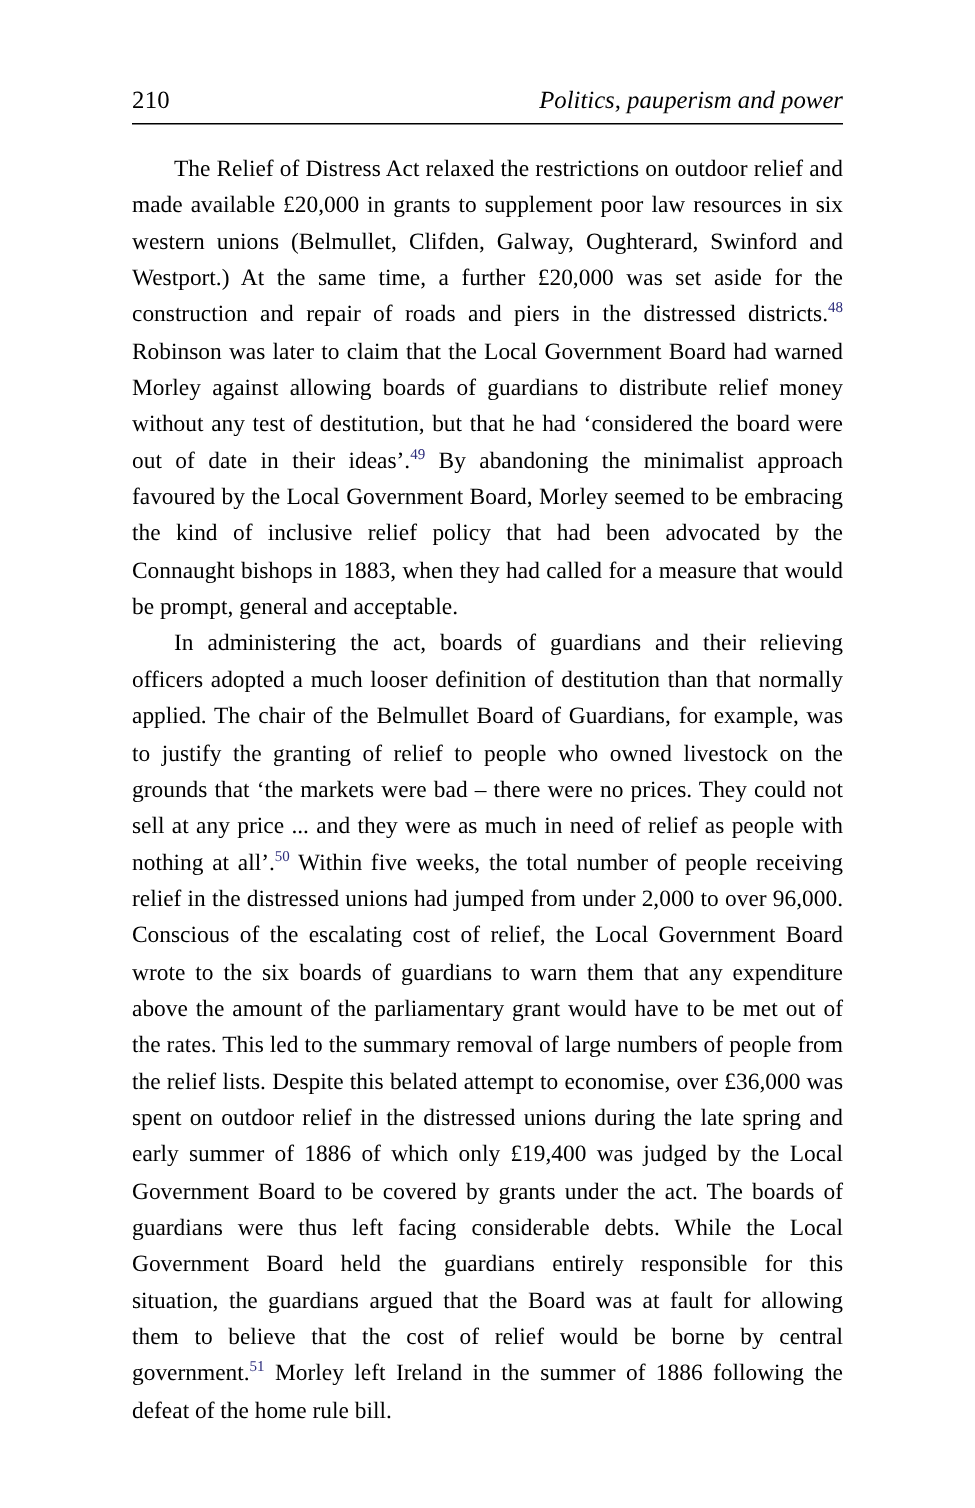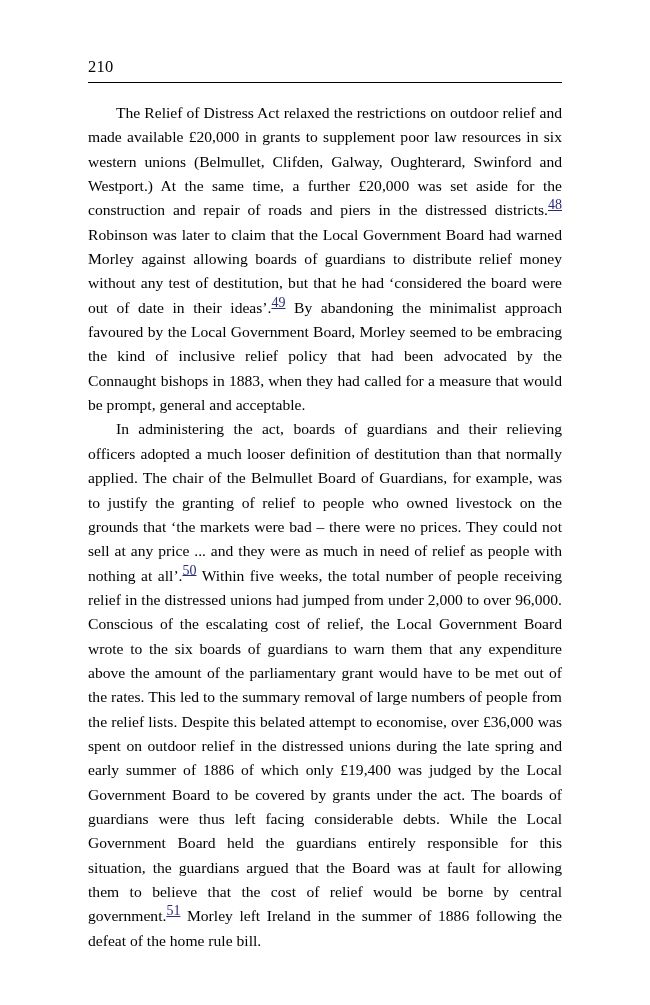--- a/index.html
+++ b/index.html
@@ -50,34 +50,34 @@
     font-size: 15.6px;
     line-height: 24.35px;
     text-align: justify;
     text-justify: inter-word;
   }
   .body-text p {
     margin: 0;
     text-indent: 28px;
   }
   sup.fn {
-    font-size: 14px;
+    font-size: 10px;
     vertical-align: super;
     line-height: 0;
     color: #2a2a7a;
-    text-decoration: underline;
   }
 </style>
 </head>
 <body>
 
 <div class="page">
 
   <div class="header">
     <span class="folio">210</span>
+    <span class="running-title">Politics, pauperism and power</span>
   </div>
 
   <div class="body-text">
     <p id="para-0">The Relief of Distress Act relaxed the restrictions on outdoor relief and made available £20,000 in grants to supplement poor law resources in six western unions (Belmullet, Clifden, Galway, Oughterard, Swinford and Westport.) At the same time, a further £20,000 was set aside for the construction and repair of roads and piers in the distressed districts.<sup class="fn">48</sup> Robinson was later to claim that the Local Government Board had warned Morley against allowing boards of guardians to distribute relief money without any test of destitution, but that he had ‘considered the board were out of date in their ideas’.<sup class="fn">49</sup> By abandoning the minimalist approach favoured by the Local Government Board, Morley seemed to be embracing the kind of inclusive relief policy that had been advocated by the Connaught bishops in 1883, when they had called for a measure that would be prompt, general and acceptable.</p>
     <p id="para-1">In administering the act, boards of guardians and their relieving officers adopted a much looser definition of destitution than that normally applied. The chair of the Belmullet Board of Guardians, for example, was to justify the granting of relief to people who owned livestock on the grounds that ‘the markets were bad – there were no prices. They could not sell at any price ... and they were as much in need of relief as people with nothing at all’.<sup class="fn">50</sup> Within five weeks, the total number of people receiving relief in the distressed unions had jumped from under 2,000 to over 96,000. Conscious of the escalating cost of relief, the Local Government Board wrote to the six boards of guardians to warn them that any expenditure above the amount of the parliamentary grant would have to be met out of the rates. This led to the summary removal of large numbers of people from the relief lists. Despite this belated attempt to economise, over £36,000 was spent on outdoor relief in the distressed unions during the late spring and early summer of 1886 of which only £19,400 was judged by the Local Government Board to be covered by grants under the act. The boards of guardians were thus left facing considerable debts. While the Local Government Board held the guardians entirely responsible for this situation, the guardians argued that the Board was at fault for allowing them to believe that the cost of relief would be borne by central government.<sup class="fn">51</sup> Morley left Ireland in the summer of 1886 following the defeat of the home rule bill.</p>
   </div>
 
 </div>
 
 </body></html>

